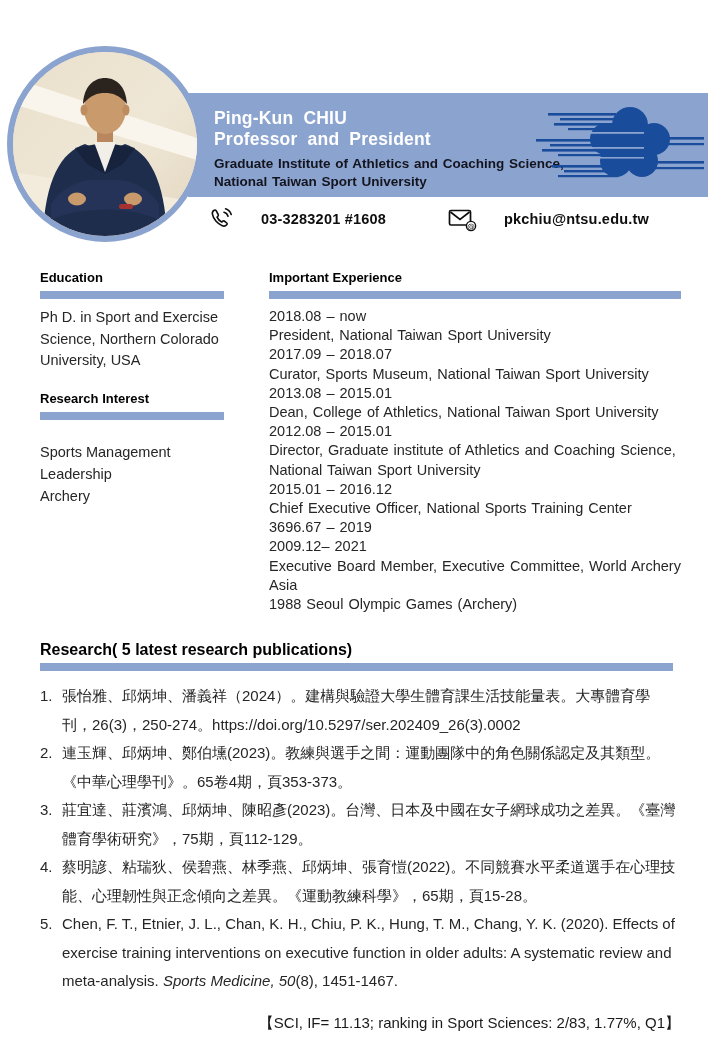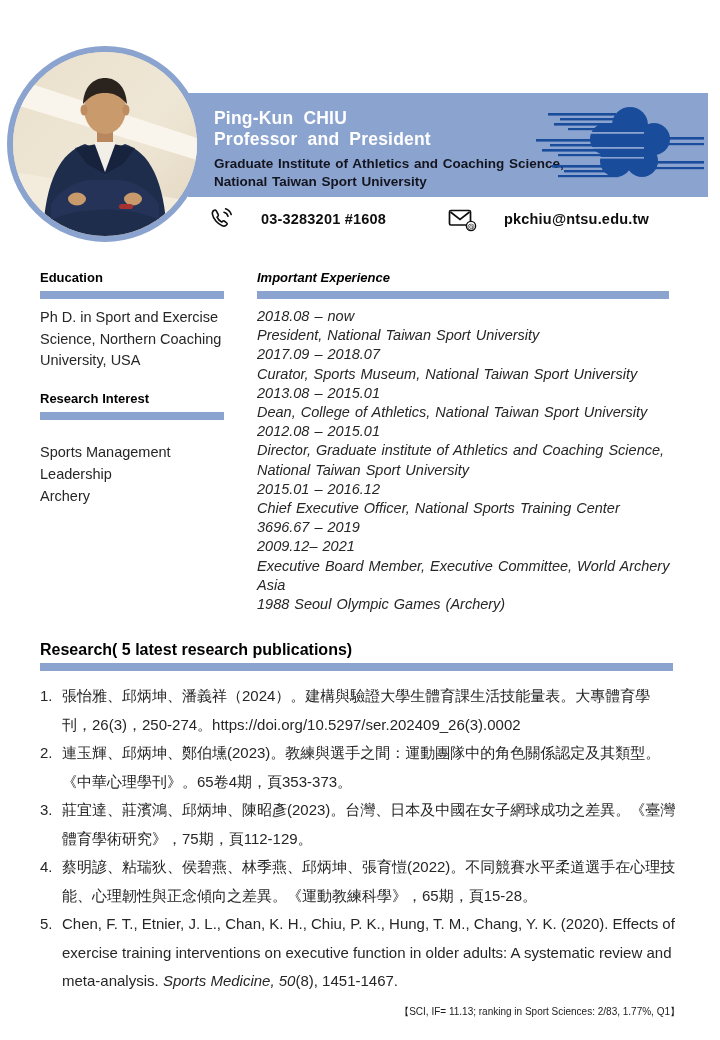--- a/index.html
+++ b/index.html
@@ -27,33 +27,33 @@
   
   .h2{font-size:13px;font-weight:bold;color:#000;line-height:19px;margin:0;}
   .bar{height:8px;background:#8ba3cf;margin-top:4px;}
   
   .col-left{position:absolute;left:40px;top:268px;width:202px;}
   .col-left .bar{width:184px;}
   .edu-text{margin-top:8px;font-size:14.5px;line-height:21.5px;color:#262626;width:198px;}
   .ri-head{margin-top:17px;}
   .ri-list{margin-top:21px;}
   .ri-item{font-size:14.5px;line-height:22px;color:#262626;}
-  .col-right{position:absolute;left:257px;top:268px;width:420px;font-style:italic;}
+  .col-right{position:absolute;left:269px;top:268px;width:420px;}
   .col-right .bar{width:412px;}
   .exp-list{margin-top:8px;}
   .exp-line{font-size:14.5px;line-height:19.2px;color:#262626;word-spacing:1px;}
   
   .research{position:absolute;left:40px;top:640px;width:640px;}
   .research .h2{font-size:16px;}
   .research .bar{width:633px;}
   .pub-list{margin-top:11px;}
   .pub-item{position:relative;padding-left:22px;font-size:15px;line-height:28.5px;color:#262626;}
   .pub-num{position:absolute;left:0;top:0;}
   .pub-it{font-style:italic;}
-  .sci-note{text-align:right;font-size:10px;line-height:27px;color:#1a1a1a;margin-top:2px;padding-right:0px;}
+  .sci-note{text-align:right;font-size:15px;line-height:27px;color:#1a1a1a;margin-top:13px;padding-right:0px;}
 </style>
 </head>
 <body>
 
 <div class="page">
 
   <div class="banner">
     <div class="banner-text">
       <div class="banner-name">Ping-Kun CHIU</div>
       <div class="banner-title">Professor and President</div>
@@ -137,21 +137,21 @@
         <circle cx="23" cy="19" r="4.6" fill="#ffffff" stroke="#0e0e0e" stroke-width="1.4"></circle>
         <text x="23" y="21.6" font-size="7.5" text-anchor="middle" fill="#0e0e0e" font-family="DejaVu Sans, sans-serif">@</text>
       </svg>
       <span class="contact-text">pkchiu@ntsu.edu.tw</span>
     </div>
   </div>
 
   <div class="col-left">
     <div class="h2">Education</div>
     <div class="bar"></div>
-    <div class="edu-text">Ph D. in Sport and Exercise Science, Northern Coaching University, USA</div>
+    <div class="edu-text">Ph D. in Sport and Exercise Science, Northern Colorado University, USA</div>
 
     <div class="h2 ri-head">Research Interest</div>
     <div class="bar"></div>
     <div class="ri-list">
       <div class="ri-item">Sports Management</div>
       <div class="ri-item">Leadership</div>
       <div class="ri-item">Archery</div>
     </div>
   </div>
 

